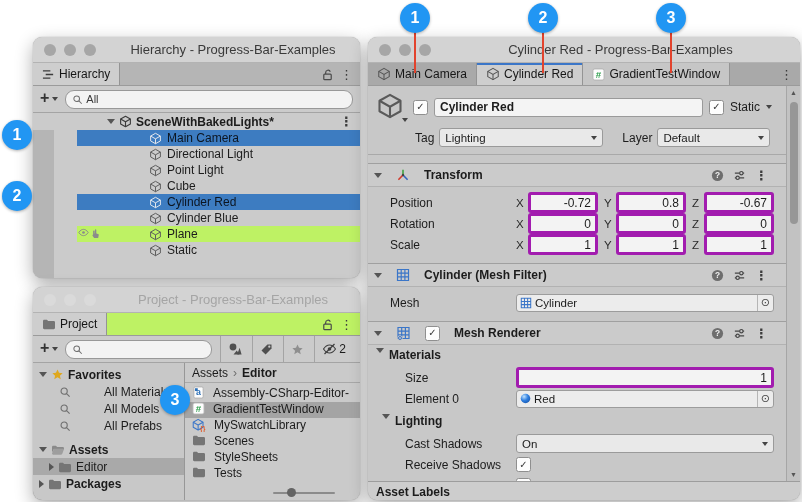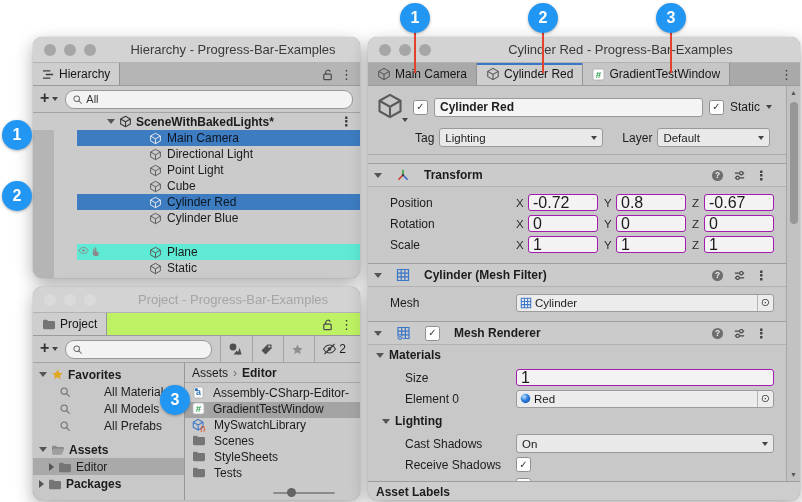--- a/index.html
+++ b/index.html
@@ -35,21 +35,21 @@
 
   .arr-d{width:0;height:0;border-left:4px solid transparent;border-right:4px solid transparent;border-top:5px solid #555;display:inline-block;}
   .arr-r{width:0;height:0;border-top:4px solid transparent;border-bottom:4px solid transparent;border-left:5px solid #555;display:inline-block;}
 
   
   .hbody{position:relative;height:calc(100% - 73px);background:#cbcbcb;padding-left:44px;}
   .scenerow{height:17px;display:flex;align-items:center;gap:4px;padding-left:30px;background:#cbcbcb;font-weight:bold;}
   .gutter{position:absolute;left:0;top:17px;bottom:0;width:21px;background:rgba(40,40,40,.13);pointer-events:none;z-index:3;}
   .hrow{height:16px;display:flex;align-items:center;gap:5px;padding-left:72px;position:relative;}
   .hrow.sel{background:#3d7cc1;color:#0c1520;}
-  .hrow.band{background:#5eead4;margin-top:18px;}
+  .hrow.band{background:#bef264;}
   .row-icons{position:absolute;left:1px;top:2px;display:flex;gap:1px;z-index:4;}
 
   
   .pbody{display:flex;height:calc(100% - 73px);}
   .ptree{width:152px;border-right:1px solid #979797;padding-top:3px;box-sizing:border-box;}
   .trow{height:17px;display:flex;align-items:center;gap:4px;padding-left:6px;}
   .trow.b{font-weight:bold;}
   .trow.child{padding-left:26px;gap:33px;}
   .trow.sel{background:#a9a9a9;}
   .plist{flex:1;position:relative;background:#cacaca;}
@@ -81,28 +81,28 @@
   .lbl{color:#1c1c1c;}
 
   .sechead{height:22px;background:#cbcbcb;border-top:1px solid #a0a0a0;border-bottom:1px solid #b2b2b2;
            display:flex;align-items:center;gap:14px;padding:0 18px 0 6px;font-weight:bold;}
   .sechead .right{margin-left:auto;display:flex;align-items:center;gap:9px;}
   .gap8{height:8px;background:#c8c8c8;}
   .irow{display:flex;align-items:center;margin:4px 12px 4px 0;height:17px;}
   .irow .rlabel{padding-left:22px;width:148px;flex:0 0 auto;white-space:nowrap;overflow:hidden;box-sizing:border-box;}
   .irow.sub .rlabel{padding-left:37px;width:148px;}
   .axis{width:12px;text-align:left;color:#2a2a2a;font-size:11.5px;flex:0 0 auto;}
-  .nfield{flex:1;height:15px;background:#f3f3f3;border:1px solid #a21caf;border-radius:3px;
-          display:flex;align-items:center;padding:0 4px;font-size:16px;margin-right:6px;}
+  .nfield{flex:1;height:15px;background:#f3f3f3;border:3px solid #a21caf;border-radius:3px;
+          display:flex;align-items:center;padding:0 4px;font-size:12px;margin-right:6px;justify-content:flex-end;}
   .nfield:last-child{margin-right:0;}
   .objfield{flex:1;height:16px;background:#ececec;border:1px solid #9c9c9c;border-radius:3px;
             display:flex;align-items:center;gap:3px;padding:0 0 0 3px;font-size:11.5px;}
   .objfield .tgt{margin-left:auto;border-left:1px solid #b5b5b5;padding:0 3px;color:#444;font-size:11px;display:flex;align-items:center;height:100%;}
   .ddfull{flex:1;}
-  .subhead{display:flex;align-items:center;gap:5px;padding:3px 0 3px 8px;font-weight:bold;}
+  .subhead{display:flex;gap:5px;padding:3px 0 3px 8px;font-weight:bold;}
   .subhead.in{padding-left:14px;}
   .assetlabels{position:absolute;left:0;right:0;bottom:0;height:21px;background:#cdcdcd;border-top:1px solid #9d9d9d;
                display:flex;align-items:center;padding-left:8px;font-weight:bold;box-sizing:border-box;}
 
   
   .badge{position:absolute;width:30px;height:30px;border-radius:50%;background:#2196f3;color:#fff;
          display:flex;align-items:center;justify-content:center;font-size:16px;font-weight:bold;z-index:40;
          box-shadow:0 1px 3px rgba(0,0,0,.3);}
   .cline{position:absolute;width:2px;background:#e2432d;z-index:30;}
 

